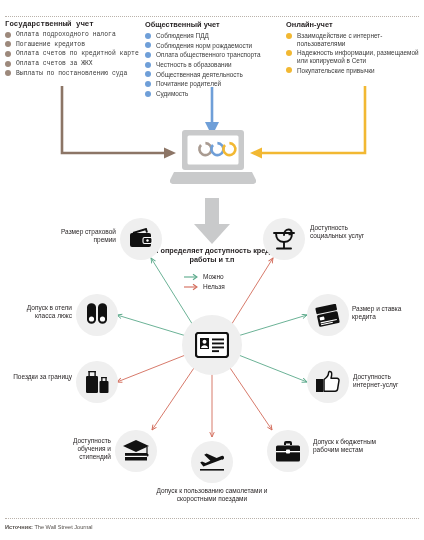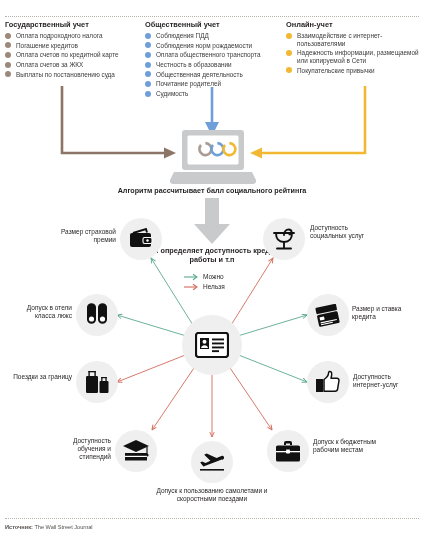--- a/index.html
+++ b/index.html
@@ -21,21 +21,21 @@
   }
   .rule{
     position:absolute;left:5px;width:414px;height:1px;
     border-top:1px dotted #b9b2ab;
   }
   .rule-top{top:16px;}
   .rule-bottom{top:518px;}
 
   
   .col{position:absolute;top:20px;}
-  .col-state{left:5px;width:140px;}
+  .col-state{left:5px;width:140px;font-family:Liberation Mono, monospace;}
   .col-public{left:145px;width:140px;}
   .col-online{left:286px;width:136px;}
   .col h3{
     margin:0 0 3px 0;font-size:7.4px;font-weight:bold;color:#231f20;
   }
   .col ul{list-style:none;margin:0;padding:0;}
   .col li{
     position:relative;padding-left:11px;margin-bottom:2.1px;
     font-size:6.4px;line-height:7.6px;color:#3b3b3b;
   }
@@ -154,21 +154,20 @@
     <rect x="17.5" y="7.5" width="51" height="29" rx="1.5" fill="#ffffff"></rect>
     <path d="M4,44 h78 l4,8 a3,3 0 0 1 -3,4 H3 a3,3 0 0 1 -3,-4 Z" fill="#c9cacb"></path>
 
     <g fill="none" stroke-width="2.6">
       <path d="M31,17 a6,6 0 1 0 4.4,-1.9" stroke="#a99b91"></path>
       <path d="M43,17 a6,6 0 1 0 4.4,-1.9" stroke="#6f9fd8"></path>
       <path d="M55,17 a6,6 0 1 0 4.4,-1.9" stroke="#f2b832"></path>
     </g>
   </svg>
 
-  <div class="caption-algo">Алгоритм рассчитывает балл социального рейтинга</div>
 
   <svg class="big-arrow" style="width:40px;height:46px;" viewBox="0 0 40 46">
     <polygon points="13,0 27,0 27,26 38,26 20,46 2,26 13,26" fill="#c9cacb"></polygon>
   </svg>
 
   <div class="score-text">Балл определяет доступность кредита, работы и т.п</div>
 
   <div class="legend-arrows">
     <div class="row">
       <svg width="16" height="8" viewBox="0 0 16 8">

